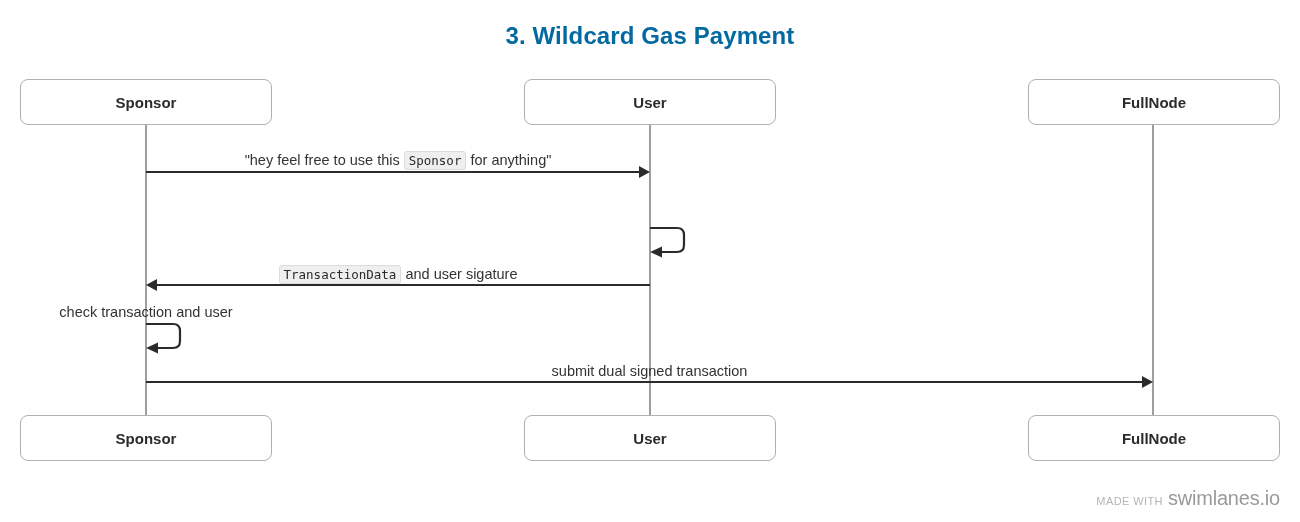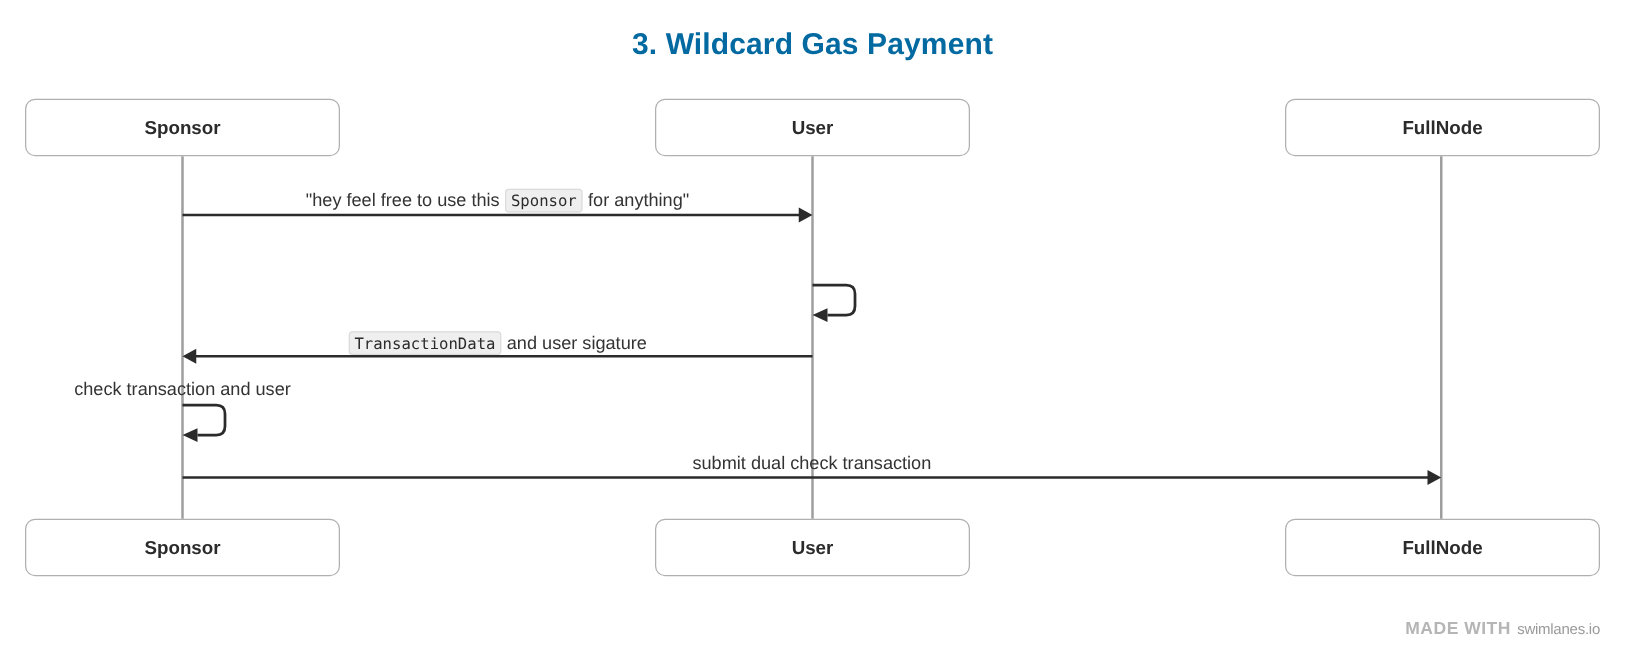--- a/index.html
+++ b/index.html
@@ -99,28 +99,28 @@
     position: absolute;
     right: 20px;
     bottom: 12px;
     display: flex;
     align-items: baseline;
     gap: 5px;
     color: #a8a8a8;
     user-select: none;
   }
   .watermark .made-with {
-    font-size: 14px;
+    font-size: 11px;
     letter-spacing: 0.4px;
     text-transform: uppercase;
     color: #b5b5b5;
-    font-weight: bold;
+    font-weight: normal;
   }
   .watermark .brand {
-    font-size: 12px;
+    font-size: 20px;
     color: #9a9a9a;
     font-weight: normal;
     letter-spacing: -0.2px;
   }
 </style>
 </head>
 <body>
 
 <div id="canvas">
 
@@ -163,21 +163,21 @@
     <span>check transaction and user</span>
   </div>
   <div class="self-loop" style="left:142px; top:318px; width:60px; height:42px;">
     <svg width="60" height="42" viewBox="0 0 60 42">
       <path d="M 4 6 L 31 6 Q 38 6 38 13 L 38 23 Q 38 30 31 30 L 16 30" fill="none" stroke="#2b2b2b" stroke-width="2.2"></path>
       <path d="M 16 24.5 L 4 30 L 16 35.5 Z" fill="#2b2b2b"></path>
     </svg>
   </div>
 
   <div class="msg-label" style="left:146px; top:362px; width:1007px;">
-    <span>submit dual check transaction</span>
+    <span>submit dual signed transaction</span>
   </div>
   <div class="arrow-line" style="left:146px; top:381px; width:997px;"></div>
   <div class="arrow-head right" style="left:1142px; top:376px;"></div>
 
   <div class="participant-box" style="left:20px; top:415px; width:252px;">
     <span>Sponsor</span>
   </div>
   <div class="participant-box" style="left:524px; top:415px; width:252px;">
     <span>User</span>
   </div>

